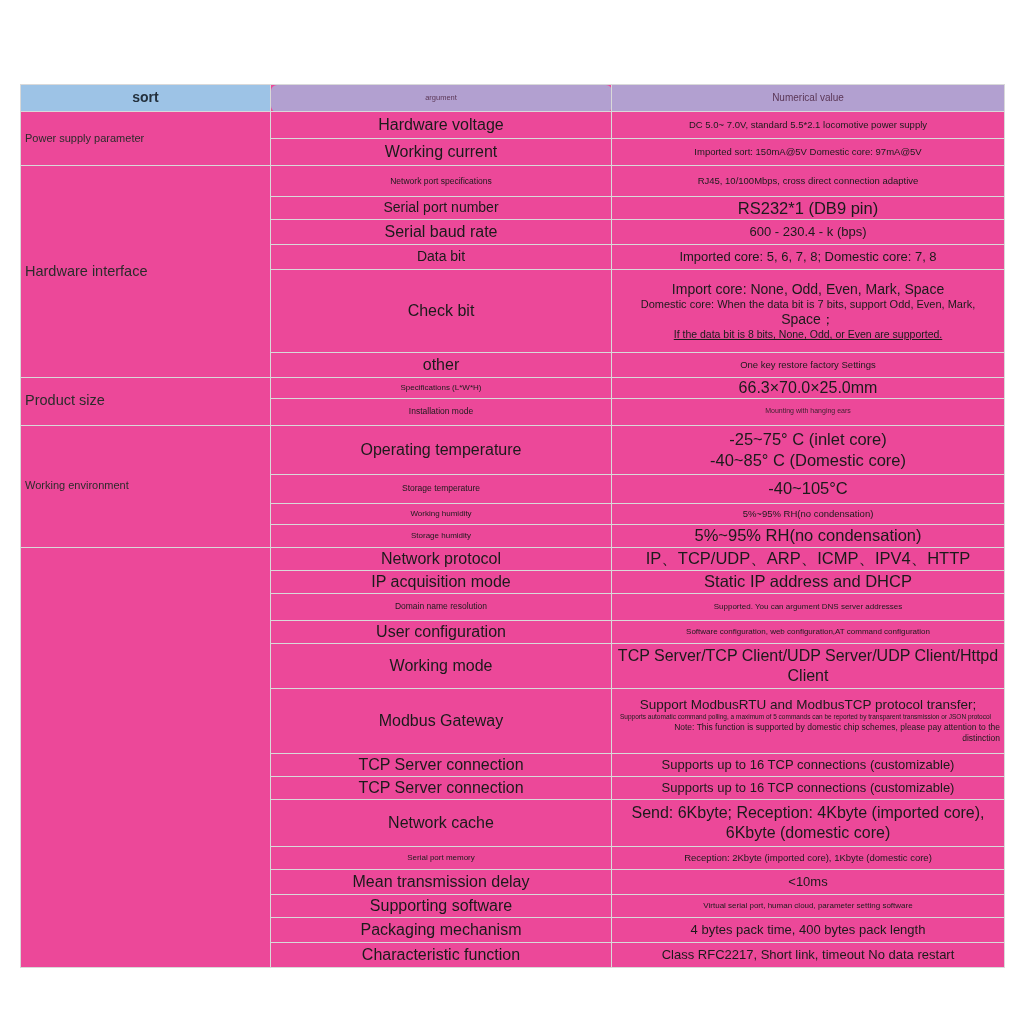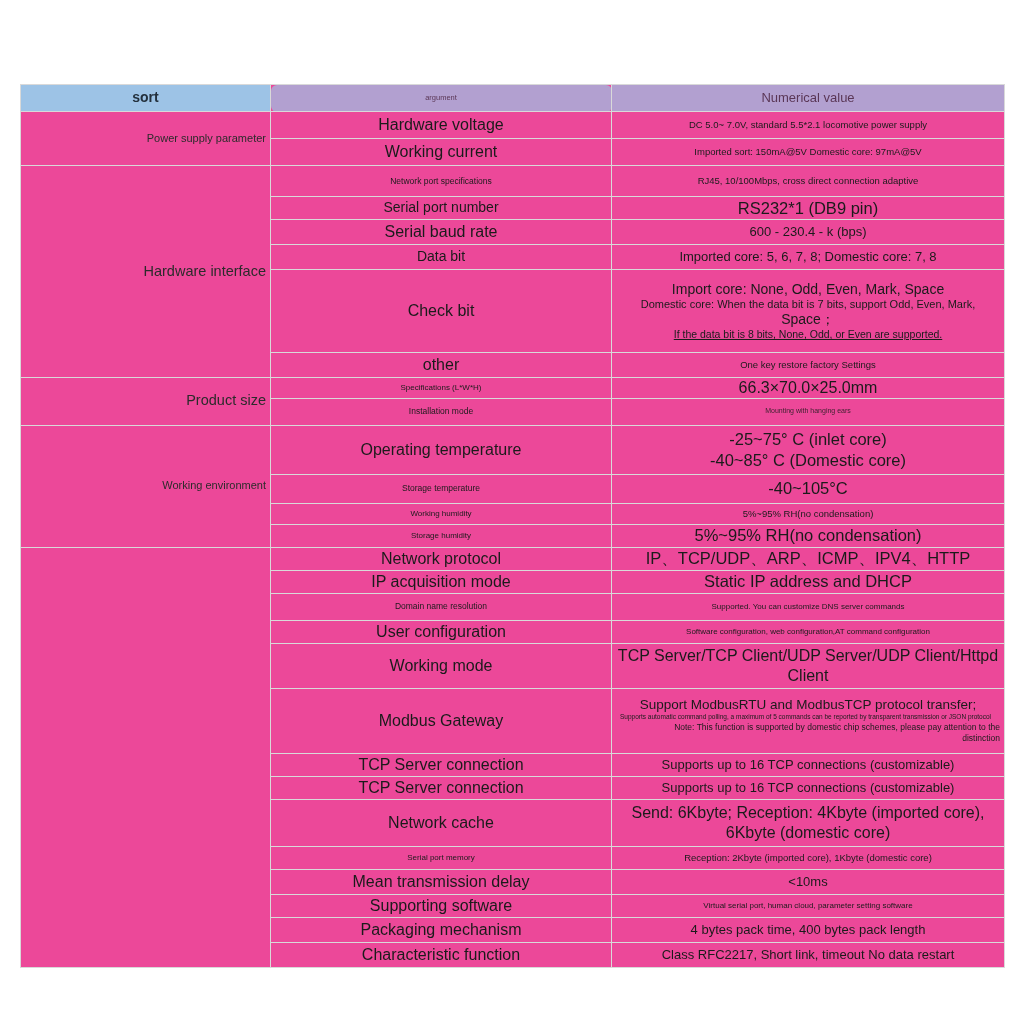--- a/index.html
+++ b/index.html
@@ -35,25 +35,25 @@
 
   thead th{
     background:#9dc3e6;
     border:1px solid #bcd6ee;
     height:26px;
     font-weight:600;
     color:#23303d;
   }
   th.h-sort{font-size:14px;text-align:center;}
   th.h-arg{font-size:7.5px;text-align:center;font-weight:400;opacity:.72;border-radius:6px;}
-  th.h-val{font-size:13px;text-align:center;font-weight:400;opacity:.72;line-height:1.15;}
+  th.h-val{font-size:10px;text-align:center;font-weight:400;opacity:.72;line-height:1.15;}
 
   
   td.cat{
-    text-align:right;
+    text-align:left;
     font-size:11px;
     color:#2b2b2b;
   }
   td.cat.big{font-size:14.5px;}
   td.cat.blank{color:transparent;}
 
   
   td.arg{text-align:center;}
   .arg-lg{font-size:16px;}
   .arg-md{font-size:14px;}
@@ -177,21 +177,21 @@
         <td class="cat blank" rowspan="14"></td>
         <td class="arg arg-lg" style="height:22px">Network protocol</td>
         <td class="val val-lg">IP、TCP/UDP、ARP、ICMP、IPV4、HTTP</td>
       </tr>
       <tr>
         <td class="arg arg-lg" style="height:22px">IP acquisition mode</td>
         <td class="val val-lg">Static IP address and DHCP</td>
       </tr>
       <tr>
         <td class="arg arg-sm" style="height:26px">Domain name resolution</td>
-        <td class="val val-xs">Supported. You can customize DNS server commands</td>
+        <td class="val val-xs">Supported. You can argument DNS server addresses</td>
       </tr>
       <tr>
         <td class="arg arg-lg" style="height:22px">User configuration</td>
         <td class="val val-xs">Software configuration, web configuration,AT command configuration</td>
       </tr>
       <tr>
         <td class="arg arg-lg" style="height:44px">Working mode</td>
         <td class="val val-left">TCP Server/TCP Client/UDP Server/UDP Client/Httpd Client</td>
       </tr>
       <tr>

